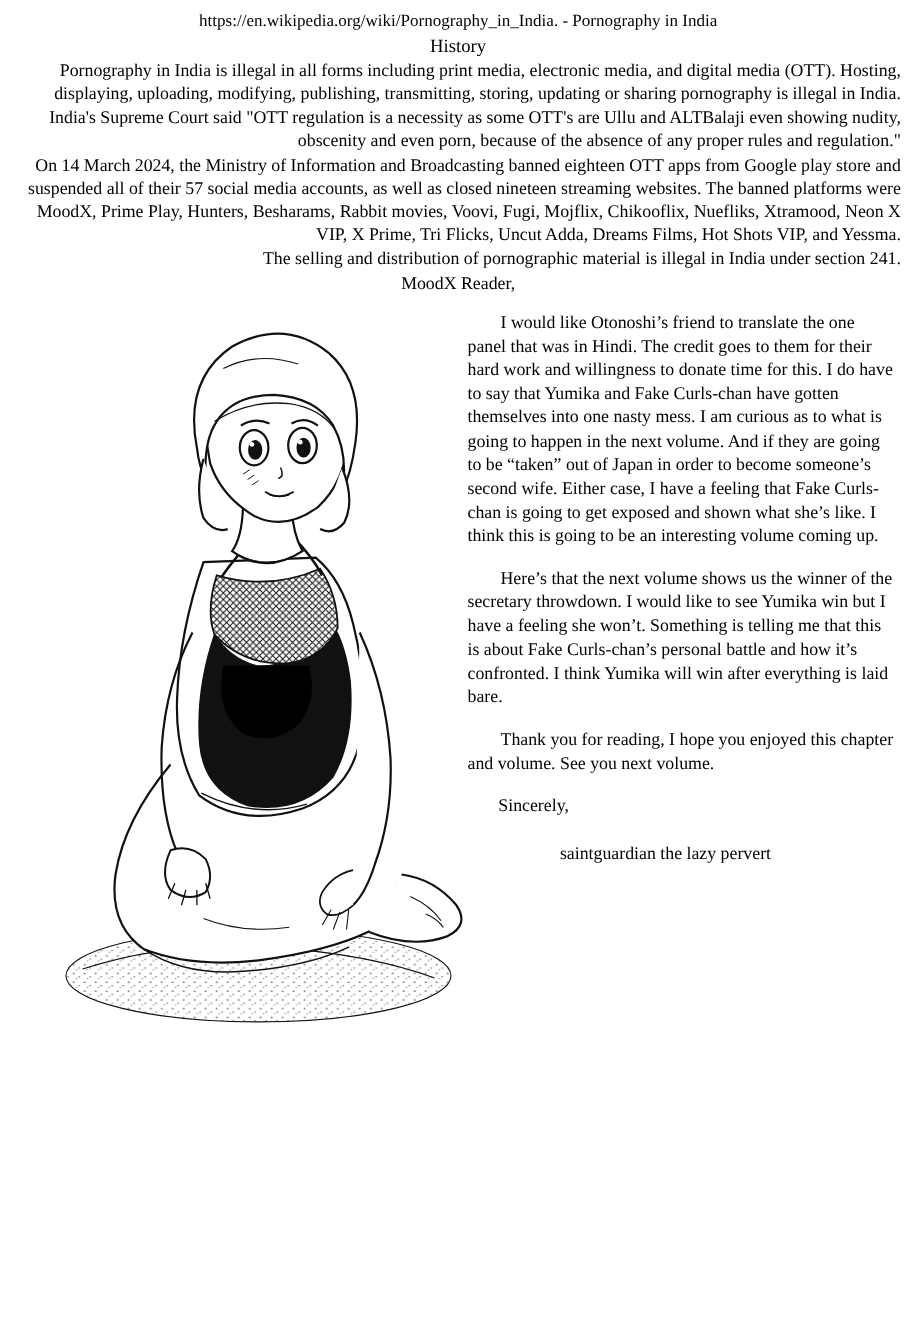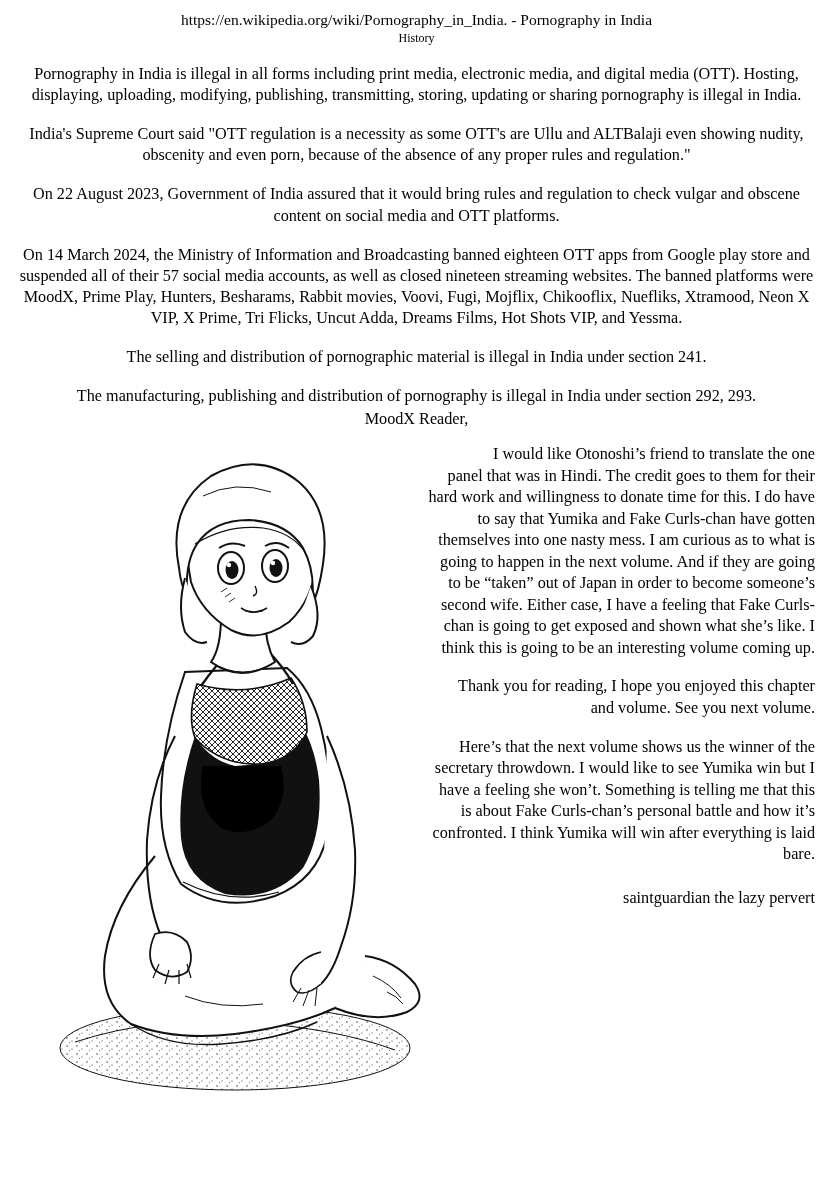--- a/index.html
+++ b/index.html
@@ -23,50 +23,50 @@
     padding: 8px 10px 16px 10px;
   }
   .wiki-header {
     text-align: center;
     font-size: 15.5px;
     line-height: 1.28;
     margin: 2px 0 0 0;
   }
   .section-title {
     text-align: center;
-    font-size: 12px;
+    font-size: 17px;
     line-height: 1.28;
     margin: 1px 0 0 0;
   }
   .para {
-    text-align: center;
+    text-align: right;
     font-size: 16.2px;
     line-height: 1.30;
-    margin: 18px 0 0 0;
+    margin: 1px 0 0 0;
     padding: 0 4px;
   }
   .salutation {
     text-align: center;
     font-size: 16.2px;
     line-height: 1.30;
     margin: 2px 0 0 0;
   }
   .body-area {
     position: relative;
     margin-top: 6px;
     height: 690px;
   }
   .letter {
     position: absolute;
     left: 415px;
     top: 8px;
     width: 390px;
     font-size: 16.2px;
     line-height: 1.33;
-    text-align: right;
+    text-align: left;
   }
   .letter p {
     margin: 0 0 17px 0;
     text-indent: 30px;
   }
   .letter p.no-indent {
     text-indent: 28px;
   }
   .letter p.sign {
     text-indent: 84px;
@@ -85,25 +85,23 @@
 </head>
 <body>
 
 <div class="page">
 
   <div class="wiki-header">https://en.wikipedia.org/wiki/Pornography_in_India. - Pornography in India</div>
 
   <div class="section-title">History</div>
   <div class="para">Pornography in India is illegal in all forms including print media, electronic media, and digital media (OTT). Hosting, displaying, uploading, modifying, publishing, transmitting, storing, updating or sharing pornography is illegal in India.</div>
   <div class="para">India's Supreme Court said "OTT regulation is a necessity as some OTT's are Ullu and ALTBalaji even showing nudity, obscenity and even porn, because of the absence of any proper rules and regulation."</div>
-  <div class="para">On 22 August 2023, Government of India assured that it would bring rules and regulation to check vulgar and obscene content on social media and OTT platforms.</div>
   <div class="para">On 14 March 2024, the Ministry of Information and Broadcasting banned eighteen OTT apps from Google play store and suspended all of their 57 social media accounts, as well as closed nineteen streaming websites. The banned platforms were MoodX, Prime Play, Hunters, Besharams, Rabbit movies, Voovi, Fugi, Mojflix, Chikooflix, Nuefliks, Xtramood, Neon X VIP, X Prime, Tri Flicks, Uncut Adda, Dreams Films, Hot Shots VIP, and Yessma.</div>
 
   <div class="para">The selling and distribution of pornographic material is illegal in India under section 241.</div>
-  <div class="para">The manufacturing, publishing and distribution of pornography is illegal in India under section 292, 293.</div>
 
   <div class="salutation">MoodX Reader,</div>
 
   <div class="body-area">
 
     <div class="figure">
       <svg class="fig-svg" width="390" height="680" viewBox="0 0 390 680" xmlns="http://www.w3.org/2000/svg">
         <defs>
           <pattern id="fishnet" width="6" height="6" patternUnits="userSpaceOnUse">
             <rect width="6" height="6" fill="#ffffff"></rect>
@@ -191,19 +189,20 @@
 
         <g>
           <path d="M120 498 Q110 520 120 534 Q136 546 152 536 Q160 522 152 506 Q138 492 120 498 Z" fill="#ffffff" stroke="#111" stroke-width="1.8"></path>
           <path d="M124 528 L118 542 M134 534 L130 548 M144 534 L144 548 M152 528 L156 542" fill="none" stroke="#111" stroke-width="1.2"></path>
         </g>
       </svg>
     </div>
 
     <div class="letter">
       <p>I would like Otonoshi’s friend to translate the one panel that was in Hindi.  The credit goes to them for their hard work and willingness to donate time for this.  I do have to say that Yumika and Fake Curls-chan have gotten themselves into one nasty mess.  I am curious as to what is going to happen in the next volume.  And if they are going to be “taken” out of Japan in order to become someone’s second wife. Either case, I have a feeling that Fake Curls-chan is going to get exposed and shown what she’s like.  I think this is going to be an interesting volume coming up.</p>
+      <p>Here’s that the next volume shows us the winner of the secretary throwdown.  I would like to see Yumika win but I have a feeling she won’t.  Something is telling me that this is about Fake Curls-chan’s personal battle and how it’s confronted.  I think Yumika will win after everything is laid bare.</p>
       <p>Thank you for reading, I hope you enjoyed this chapter and volume.  See you next volume.</p>
-      <p>Here’s that the next volume shows us the winner of the secretary throwdown.  I would like to see Yumika win but I have a feeling she won’t.  Something is telling me that this is about Fake Curls-chan’s personal battle and how it’s confronted.  I think Yumika will win after everything is laid bare.</p>
+      <p class="no-indent">Sincerely,</p>
       <p class="sign">saintguardian the lazy pervert</p>
     </div>
 
   </div>
 </div>
 
 </body></html>

